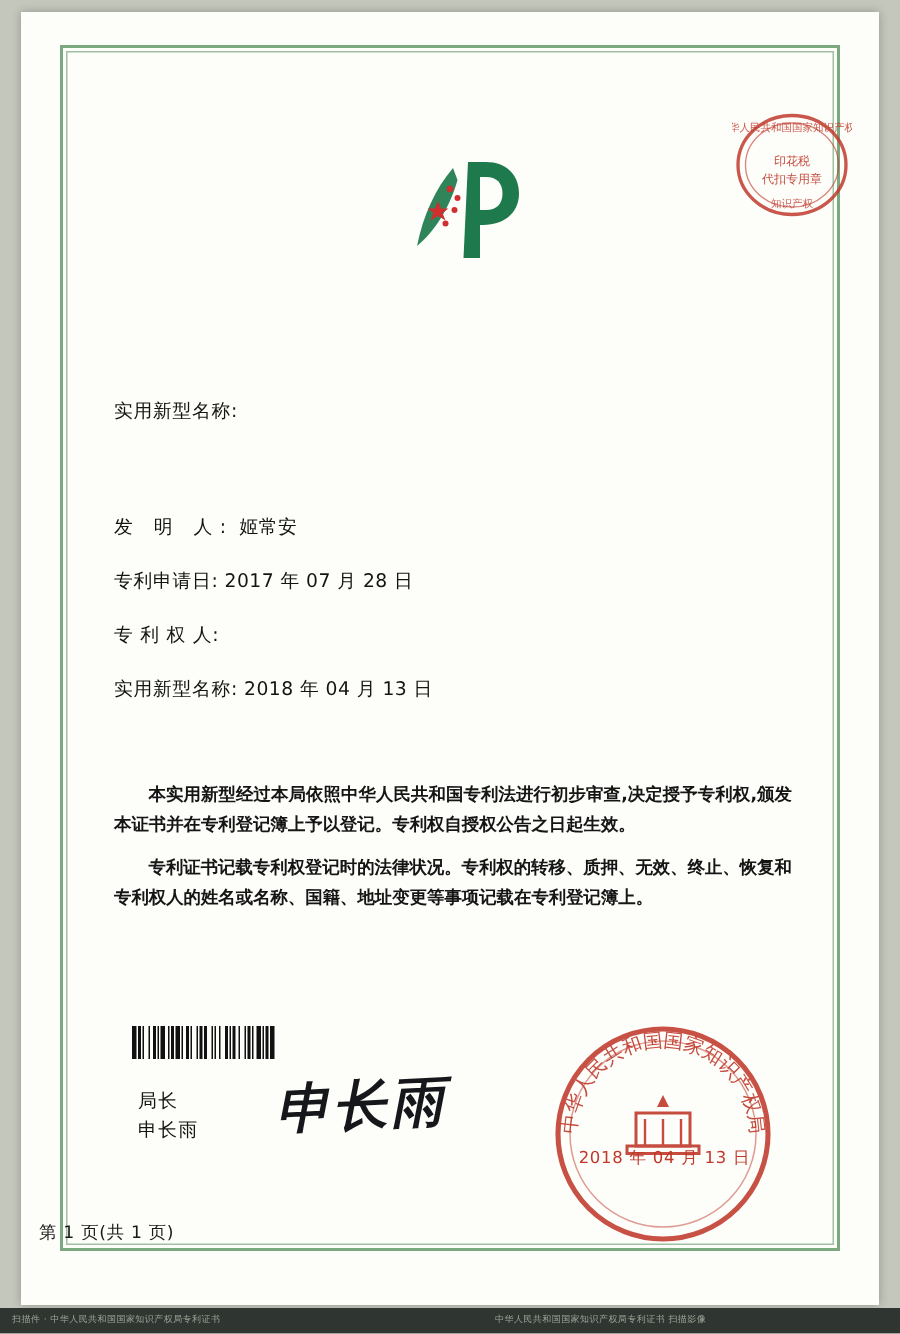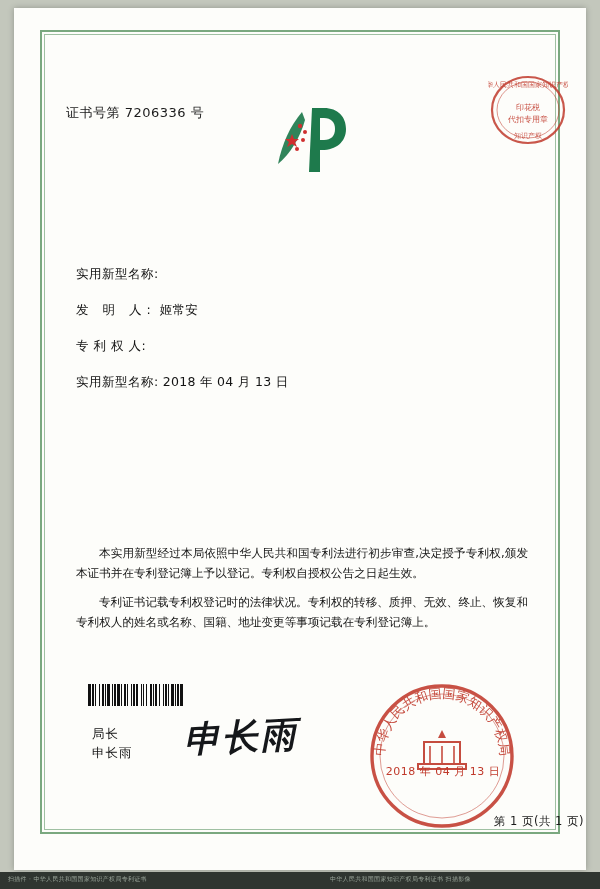--- a/index.html
+++ b/index.html
@@ -127,31 +127,32 @@
     color: #141414;
   }
   .field .lab {
     white-space: nowrap;
     letter-spacing: 0.5px;
   }
   .field .val {
     margin-left: 4px;
     letter-spacing: 0.3px;
   }
-  .field.spaced .lab { letter-spacing: 5px; }
+  .field.spaced .lab { letter-spacing: 5px; margin-top: 41px; }
 
   .paras {
     position: absolute;
     left: 62px;
-    top: 536px;
+    top: 512px;
     width: 452px;
     font-size: 11.6px;
     line-height: 1.72;
     color: #151515;
     text-align: justify;
+    font-weight: bold;
   }
   .paras p {
     margin: 0 0 9px 0;
     text-indent: 23px;
   }
 
   
   .barcode {
     position: absolute;
     left: 74px;
@@ -210,40 +211,39 @@
     width: 122px;
     text-align: center;
     font-size: 11px;
     color: #c0392b;
     letter-spacing: 0.5px;
     font-family: "DejaVu Sans", sans-serif;
   }
 
   .page-num {
     position: absolute;
-    left: 0;
+    left: 12px;
     top: 806px;
     width: 570px;
-    text-align: right;
+    text-align: left;
     font-size: 11.5px;
     color: #1a1a1a;
     letter-spacing: 0.5px;
   }
 </style>
 </head>
 <body>
 
 <div class="page">
 
   <div class="sheet">
 
     <div class="border-outer"></div>
     <div class="border-inner"></div>
 
-    <div class="cert-no">证书号第 7206336 号</div>
 
     <div class="logo">
       <svg width="86" height="72" viewBox="0 0 86 72">
         <path d="M40 4 L52 4 C66 4 74 13 74 25 C74 38 64 46 50 46 L48 46 L48 68 L37 68 Z" fill="#1e7a4c"></path>
         <path d="M48 14 L52 14 C59 14 63 18 63 25 C63 32 59 36 52 36 L48 36 Z" fill="#fdfdfa"></path>
         <path d="M30 8 C18 22 10 40 6 60 C18 50 28 34 33 16 Z" fill="#1e7a4c" opacity="0.92"></path>
         <g fill="#cf2f2f">
           <polygon points="20,30 22,35 27,35 23,38 25,43 20,40 15,43 17,38 13,35 18,35"></polygon>
           <circle cx="28" cy="22" r="2.2"></circle>
           <circle cx="33" cy="28" r="2.0"></circle>
@@ -271,20 +271,24 @@
     </div>
 
 
     <div class="fields">
       <div class="field">
         <span class="lab">实用新型名称:</span>
       </div>
       <div class="field spaced">
         <span class="lab">发 明 人:</span>
         <span class="val">姬常安</span>
+      </div>
+      <div class="field">
+        <span class="lab">专利申请日:</span>
+        <span class="val">2017 年 07 月 28 日</span>
       </div>
       <div class="field">
         <span class="lab">专 利 权 人:</span>
       </div>
       <div class="field">
         <span class="lab">实用新型名称:</span>
         <span class="val">2018 年 04 月 13 日</span>
       </div>
     </div>
 

